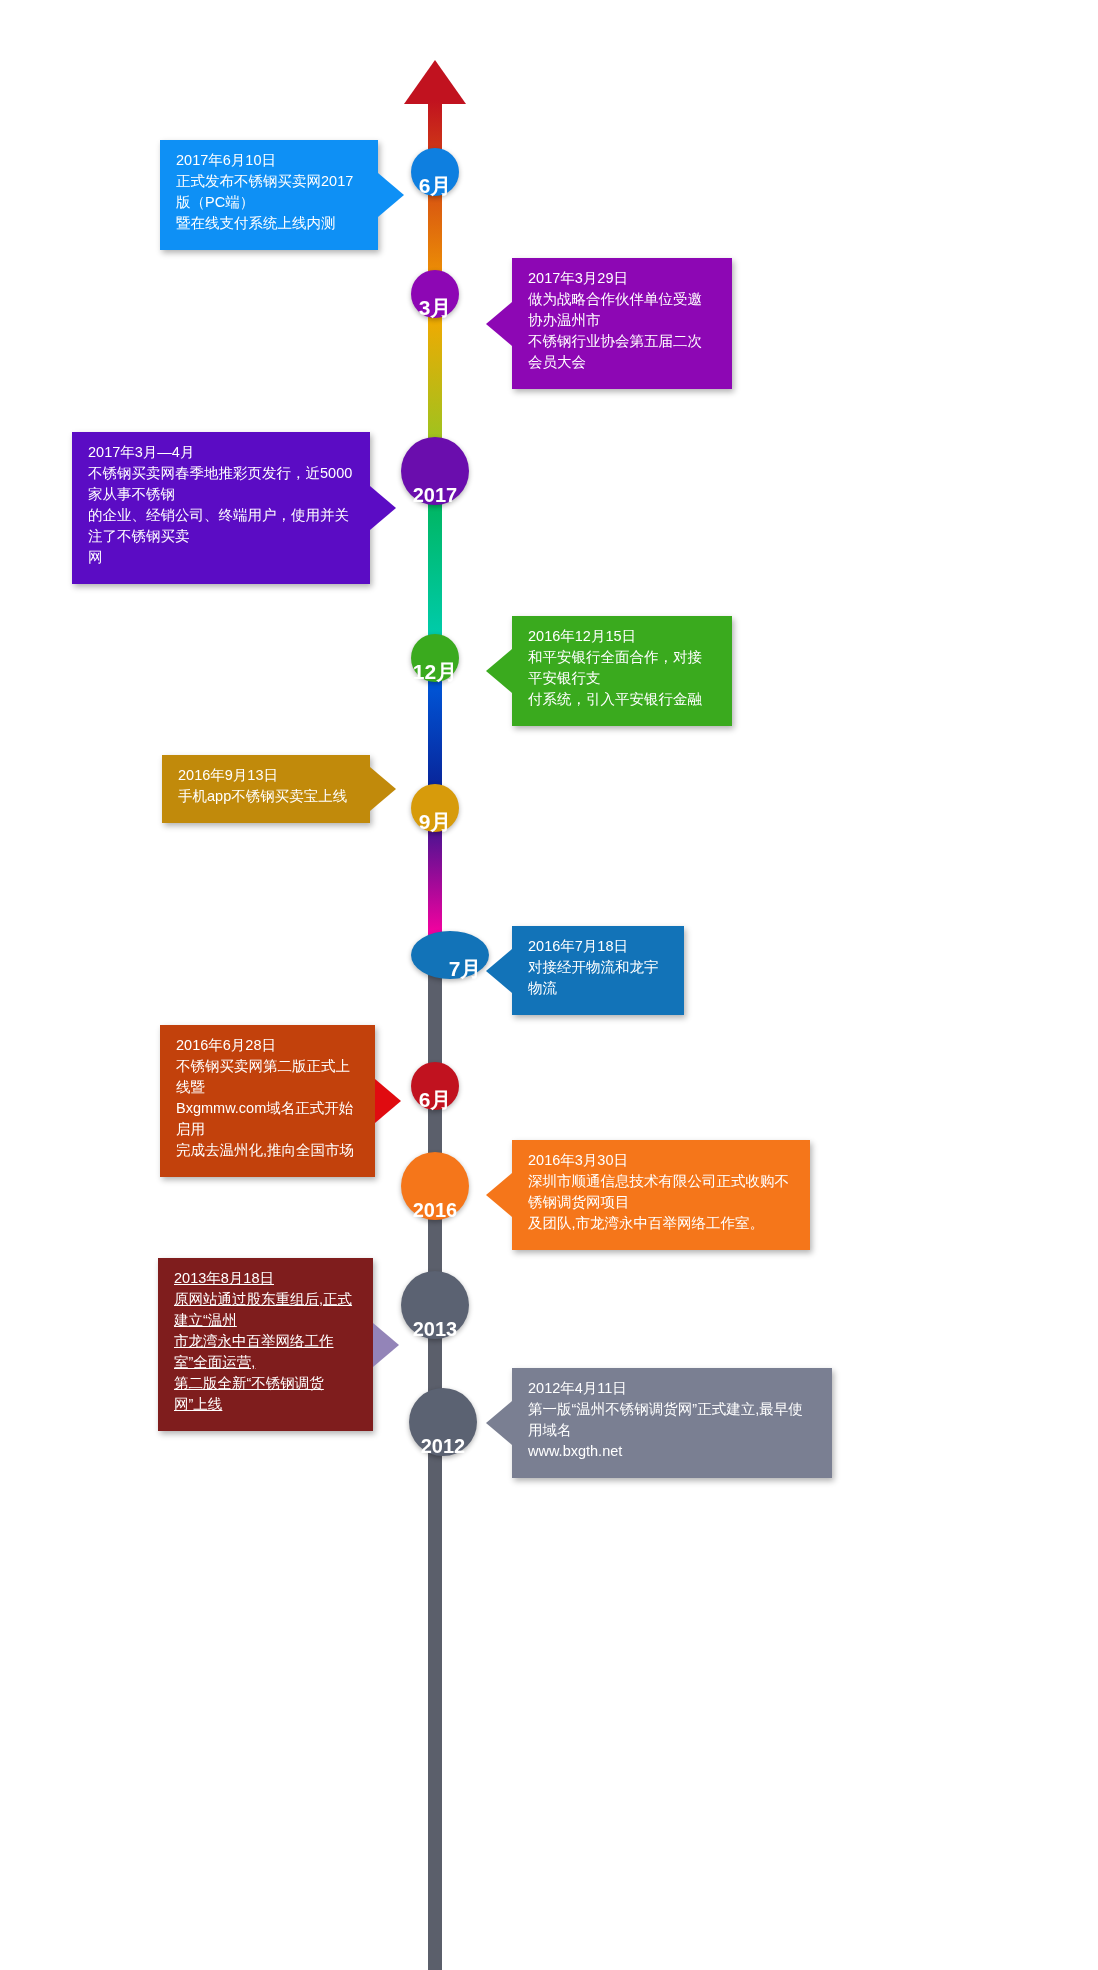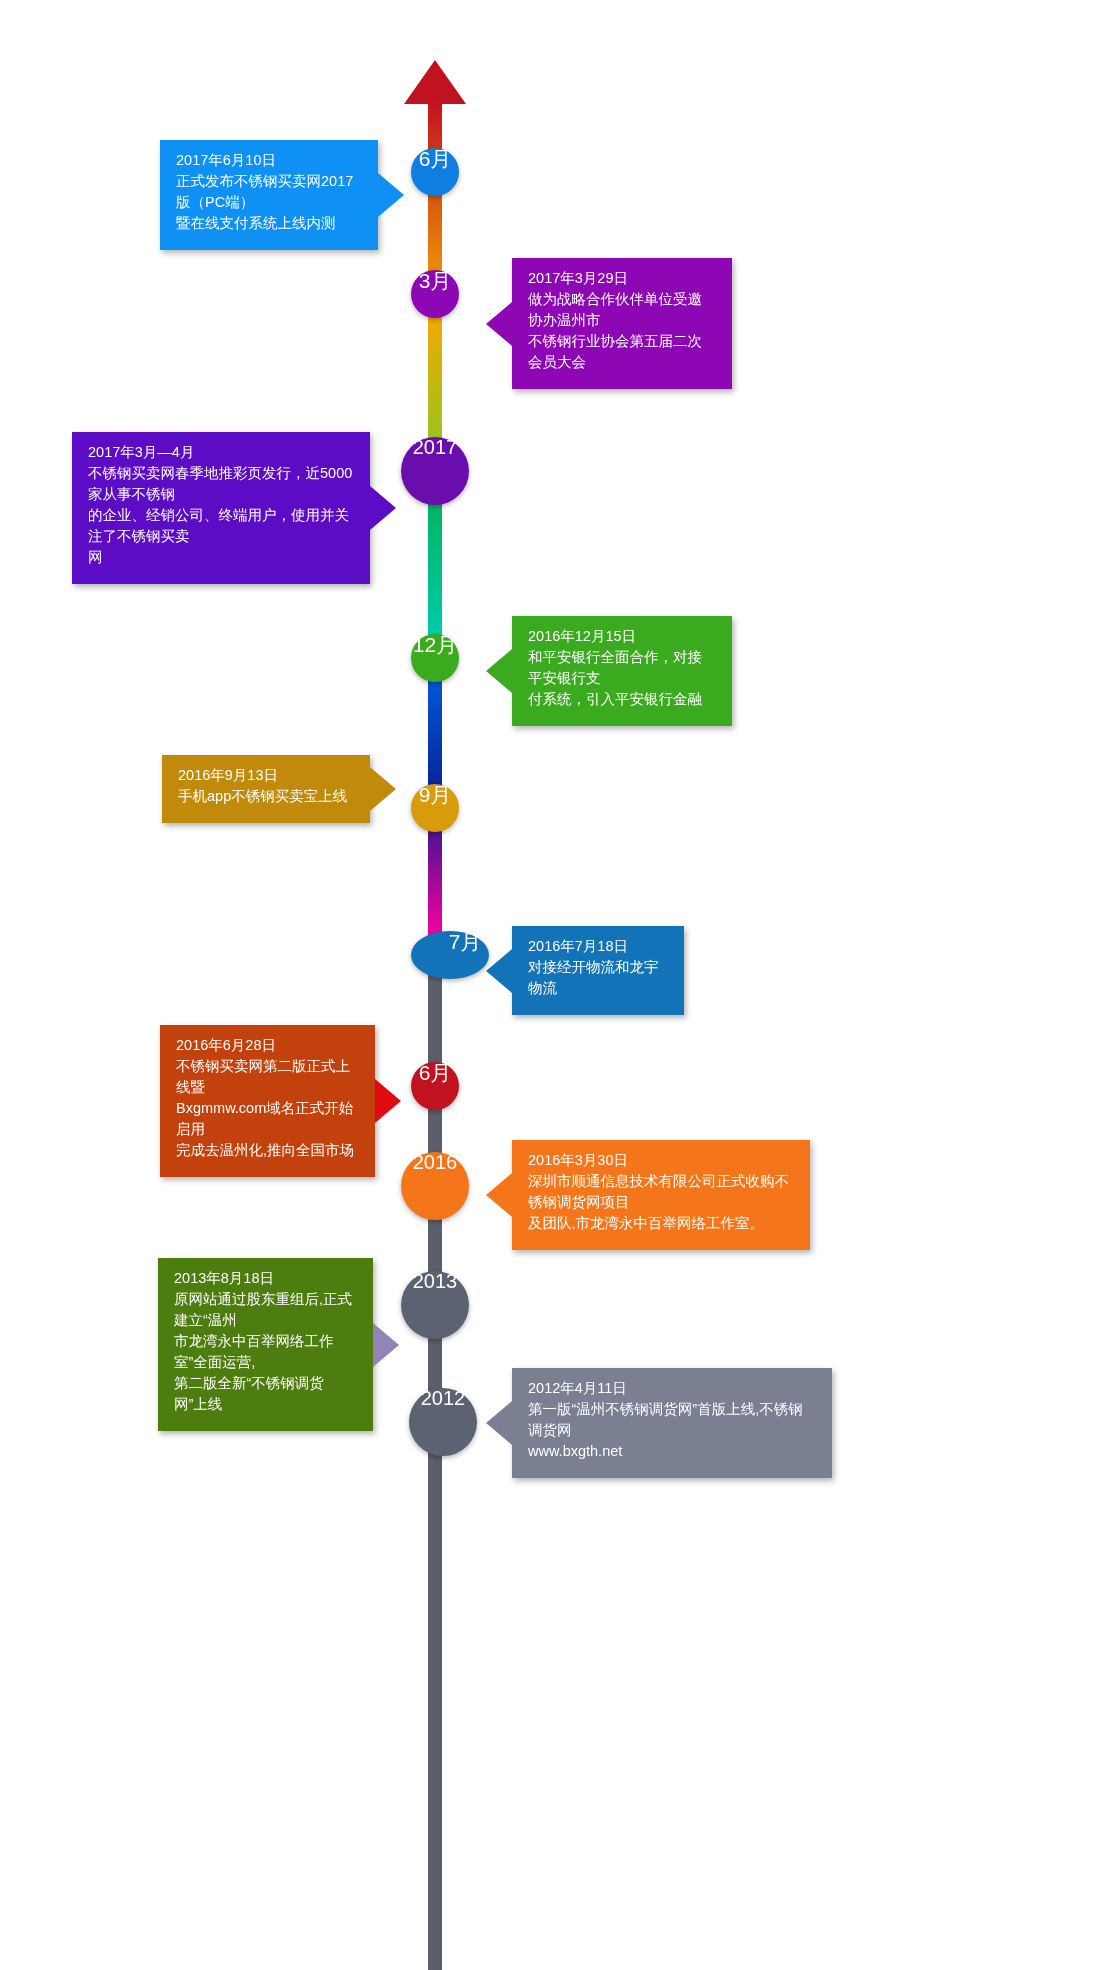--- a/index.html
+++ b/index.html
@@ -15,22 +15,22 @@
   .axis{position:absolute;left:428px;width:14px;border-radius:0;}
   .arrow-head{
     position:absolute;left:404px;top:60px;width:0;height:0;
     border-left:31px solid transparent;border-right:31px solid transparent;
     border-bottom:44px solid #c1121f;
   }
 
   
   .node{
     position:absolute;border-radius:50%;
-    display:flex;align-items:flex-start;justify-content:center;
-    color:#ffffff;font-weight:400;
+    display:flex;align-items:flex-end;justify-content:center;
+    color:#ffffff;font-weight:700;
     box-shadow:0 2px 5px rgba(0,0,0,.30);
     z-index:6;line-height:1;
   }
   .node.small{width:48px;height:48px;font-size:21px;}
   .node.big{width:68px;height:68px;font-size:20px;}
 
   
   .card{
     position:absolute;z-index:4;
     color:#ffffff;
@@ -95,26 +95,26 @@
 手机app不锈钢买卖宝上线</div></div>
       <div class="card right" style="--c: #1273b8; background: rgb(18, 115, 184); top: 926px; left: 512px; width: 172px;"><div class="para">2016年7月18日
 对接经开物流和龙宇物流</div></div>
       <div class="card left" style="--c: #e00b10; background: #c2410c; top: 1025px; left: 160px; width: 215px;"><div class="para">2016年6月28日
 不锈钢买卖网第二版正式上线暨
 Bxgmmw.com域名正式开始启用
 完成去温州化,推向全国市场</div></div>
       <div class="card right" style="--c: #f5761a; background: rgb(245, 118, 26); top: 1140px; left: 512px; width: 298px;"><div class="para">2016年3月30日
 深圳市顺通信息技术有限公司正式收购不锈钢调货网项目
 及团队,市龙湾永中百举网络工作室。</div></div>
-      <div class="card left" style="--c: #9384b8; background: #4d7c0f; top: 1258px; left: 158px; width: 215px;"><div class="para">2013年8月18日
+      <div class="card left" style="--c: #9384b8; background: #7f1d1d; top: 1258px; left: 158px; width: 215px; text-decoration: underline;"><div class="para">2013年8月18日
 原网站通过股东重组后,正式建立“温州
 市龙湾永中百举网络工作室”全面运营,
 第二版全新“不锈钢调货网”上线</div></div>
       <div class="card right" style="--c: #7a7f92; background: rgb(122, 127, 146); top: 1368px; left: 512px; width: 320px;"><div class="para">2012年4月11日
-第一版“温州不锈钢调货网”首版上线,不锈钢调货网
+第一版“温州不锈钢调货网”正式建立,最早使用域名
 www.bxgth.net</div></div>
     </div>
 
   <div id="nodes-layer">
       <div class="node small" style="background: rgb(14, 127, 224); top: 148px; left: 411px;">
         <span>6月</span>
       </div>
       <div class="node small" style="background: rgb(141, 7, 180); top: 270px; left: 411px;">
         <span>3月</span>
       </div>

